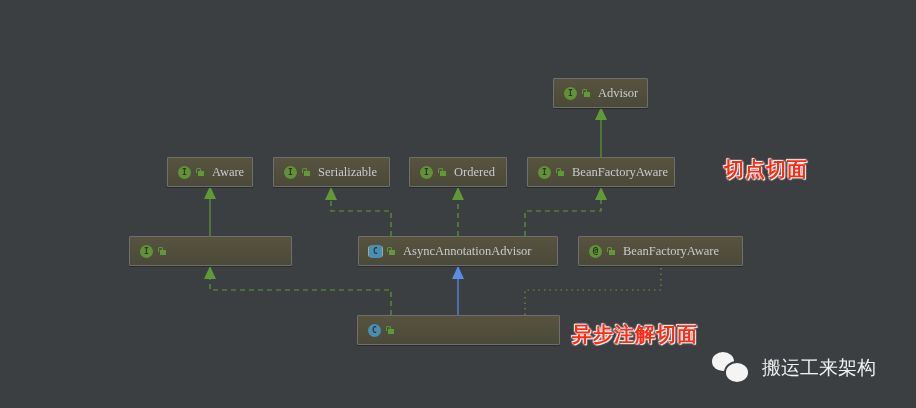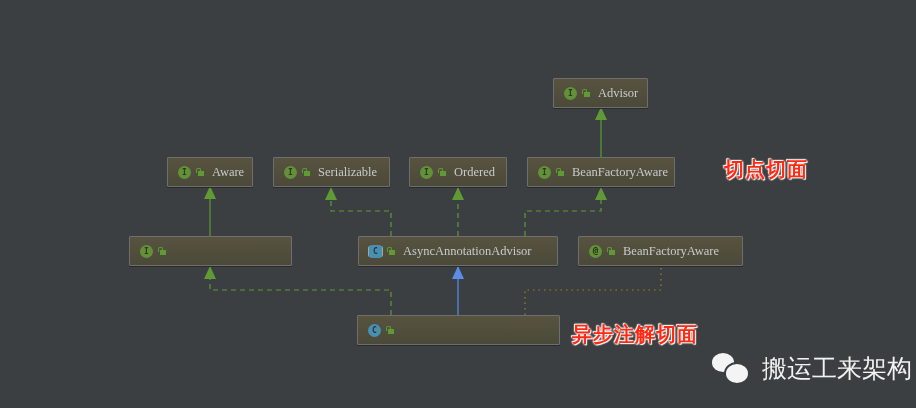--- a/index.html
+++ b/index.html
@@ -54,21 +54,21 @@
       color: #ff2a14;
       font-weight: bold;
       font-size: 20px;
       letter-spacing: 1px;
       text-shadow: 0 0 2px #fff, 0 0 2px #fff, 1px 1px 1px #fff, -1px -1px 1px #fff;
       white-space: nowrap;
     }
     .watermark {
       position: absolute; left: 712px; top: 352px;
       display: flex; align-items: center;
-      color: #f2f2f2; font-size: 25px;
+      color: #f2f2f2; font-size: 19px;
     }
     .wechat-icon { width: 40px; height: 32px; position: relative; margin-right: 10px; }
     .wechat-icon .b1, .wechat-icon .b2 {
       position: absolute; background: #f4f4f4; border-radius: 50%;
     }
     .wechat-icon .b1 { left: 0; top: 0; width: 22px; height: 19px; }
     .wechat-icon .b2 { left: 12px; top: 9px; width: 22px; height: 19px; border: 2px solid #3c3f41; }
   </style>
 </head>
 <body>

